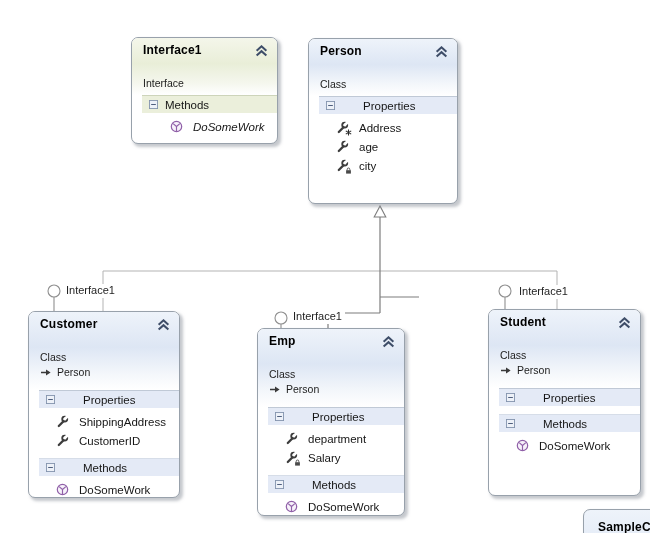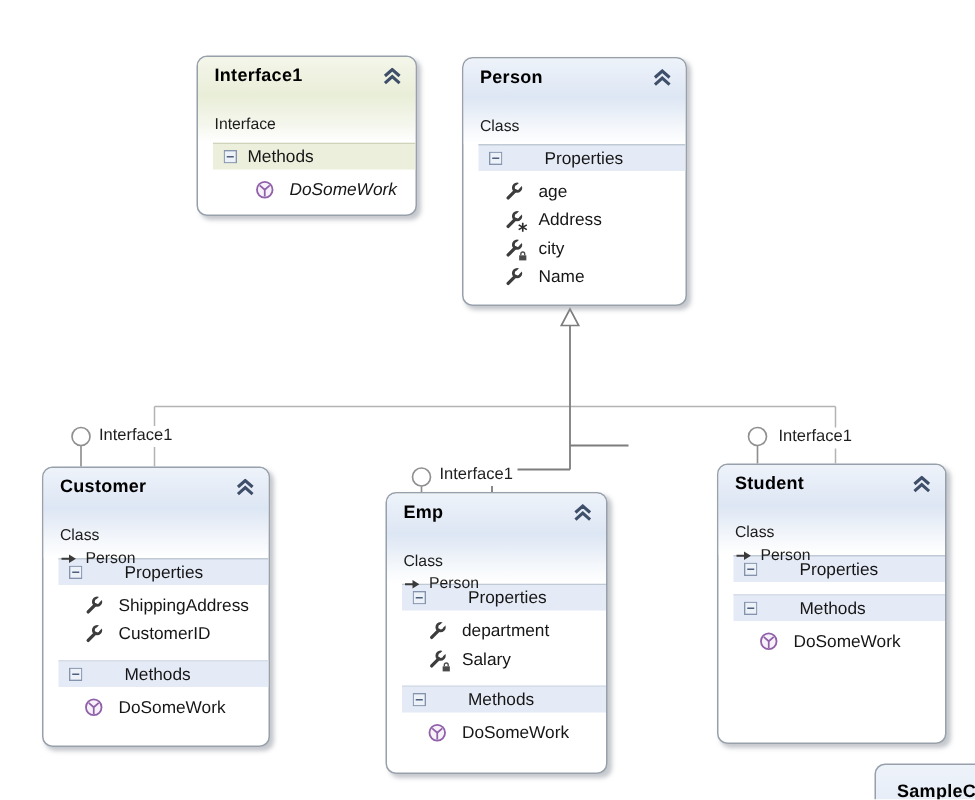--- a/index.html
+++ b/index.html
@@ -14,21 +14,21 @@
     font-size:11px;line-height:13px;padding:0 3px 1px 3px;white-space:nowrap;
   }
   .cbox{
     position:absolute;z-index:3;background:#ffffff;
     border:1px solid #98a1ab;border-radius:7px;
     box-shadow:2.5px 2.5px 3px rgba(140,145,155,.5);
     box-sizing:border-box;overflow:hidden;cursor:default;
   }
   .hdr{position:relative;padding:5px 24px 0 11px;box-sizing:border-box;}
   .hdr.nb{height:57px;}
-  .hdr.wb{height:60px;}
+  .hdr.wb{height:78px;}
   .cls .hdr{background:linear-gradient(180deg,#eef3fa 0%,#dde6f4 45%,#f4f7fb 80%,#ffffff 100%);}
   .itf .hdr{background:linear-gradient(180deg,#f4f6ea 0%,#e9eed8 45%,#f5f7ee 80%,#ffffff 100%);}
   .title{font-size:12px;font-weight:bold;color:#000;letter-spacing:.2px;white-space:nowrap;}
   .kind{font-size:10.5px;color:#1c1c1c;margin-top:20px;}
   .base{display:flex;align-items:center;gap:5px;font-size:10.5px;color:#1c1c1c;margin-top:3px;}
   .chev{position:absolute;right:9px;top:7px;width:13px;height:12px;cursor:pointer;}
   .sect{
     display:flex;align-items:center;gap:7px;font-size:11.5px;color:#161616;
     height:18px;padding:0 0 0 7px;border-top:1px solid #c0c9d6;box-sizing:border-box;margin-left:10px;
   }
@@ -152,55 +152,47 @@
     </div>
     <div class="sect">
       <svg class="minus">
           <use href="#sym-minus"></use>
         </svg>
       <span>Properties</span>
     </div>
     <div class="mems">
       <div class="mem">
         <span class="icw">
-            <svg class="main">
-              <use href="#sym-wrench"></use>
-            </svg>
-          </span>
-        <span>age</span>
-      </div>
-      <div class="mem">
-        <span class="icw">
           <svg class="main">
               <use href="#sym-wrench"></use>
             </svg>
             <svg class="mod">
               <use href="#sym-star"></use>
             </svg>
         </span>
         <span>Address</span>
       </div>
       <div class="mem">
         <span class="icw">
+            <svg class="main">
+              <use href="#sym-wrench"></use>
+            </svg>
+          </span>
+        <span>age</span>
+      </div>
+      <div class="mem">
+        <span class="icw">
           <svg class="main">
               <use href="#sym-wrench"></use>
             </svg>
             <svg class="mod">
               <use href="#sym-lock"></use>
             </svg>
         </span>
         <span>city</span>
-      </div>
-      <div class="mem">
-        <span class="icw">
-            <svg class="main">
-              <use href="#sym-wrench"></use>
-            </svg>
-          </span>
-        <span>Name</span>
       </div>
     </div>
   </div>
 
   <div class="cbox cls" style="left:28px;top:311px;width:152px;height:187px">
     <div class="hdr wb">
       <div class="title">Customer</div>
       <div class="kind">Class</div>
       <div class="base">
         <svg width="12" height="9">
@@ -306,21 +298,21 @@
         <span class="icw">
             <svg class="main">
               <use href="#sym-method"></use>
             </svg>
           </span>
         <span>DoSomeWork</span>
       </div>
     </div>
   </div>
 
-  <div class="cbox cls" style="left:478px;top:309px;width:153px;height:187px">
+  <div class="cbox cls" style="left:488px;top:309px;width:153px;height:187px">
     <div class="hdr wb">
       <div class="title">Student</div>
       <div class="kind">Class</div>
       <div class="base">
         <svg width="12" height="9">
             <use href="#sym-arrow"></use>
           </svg>
         <span>Person</span>
       </div>
       <svg class="chev">

